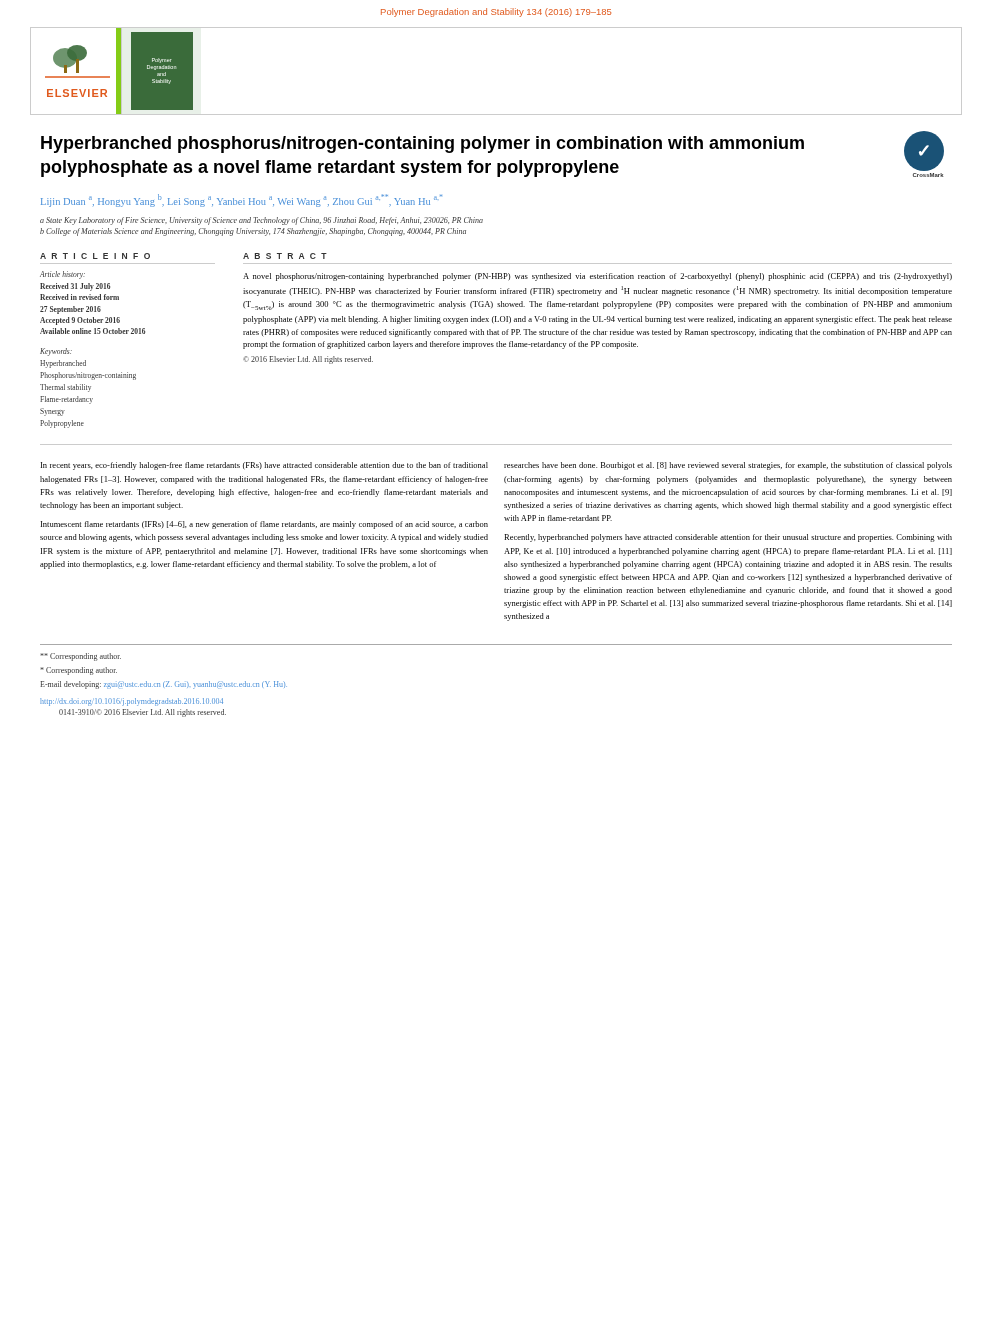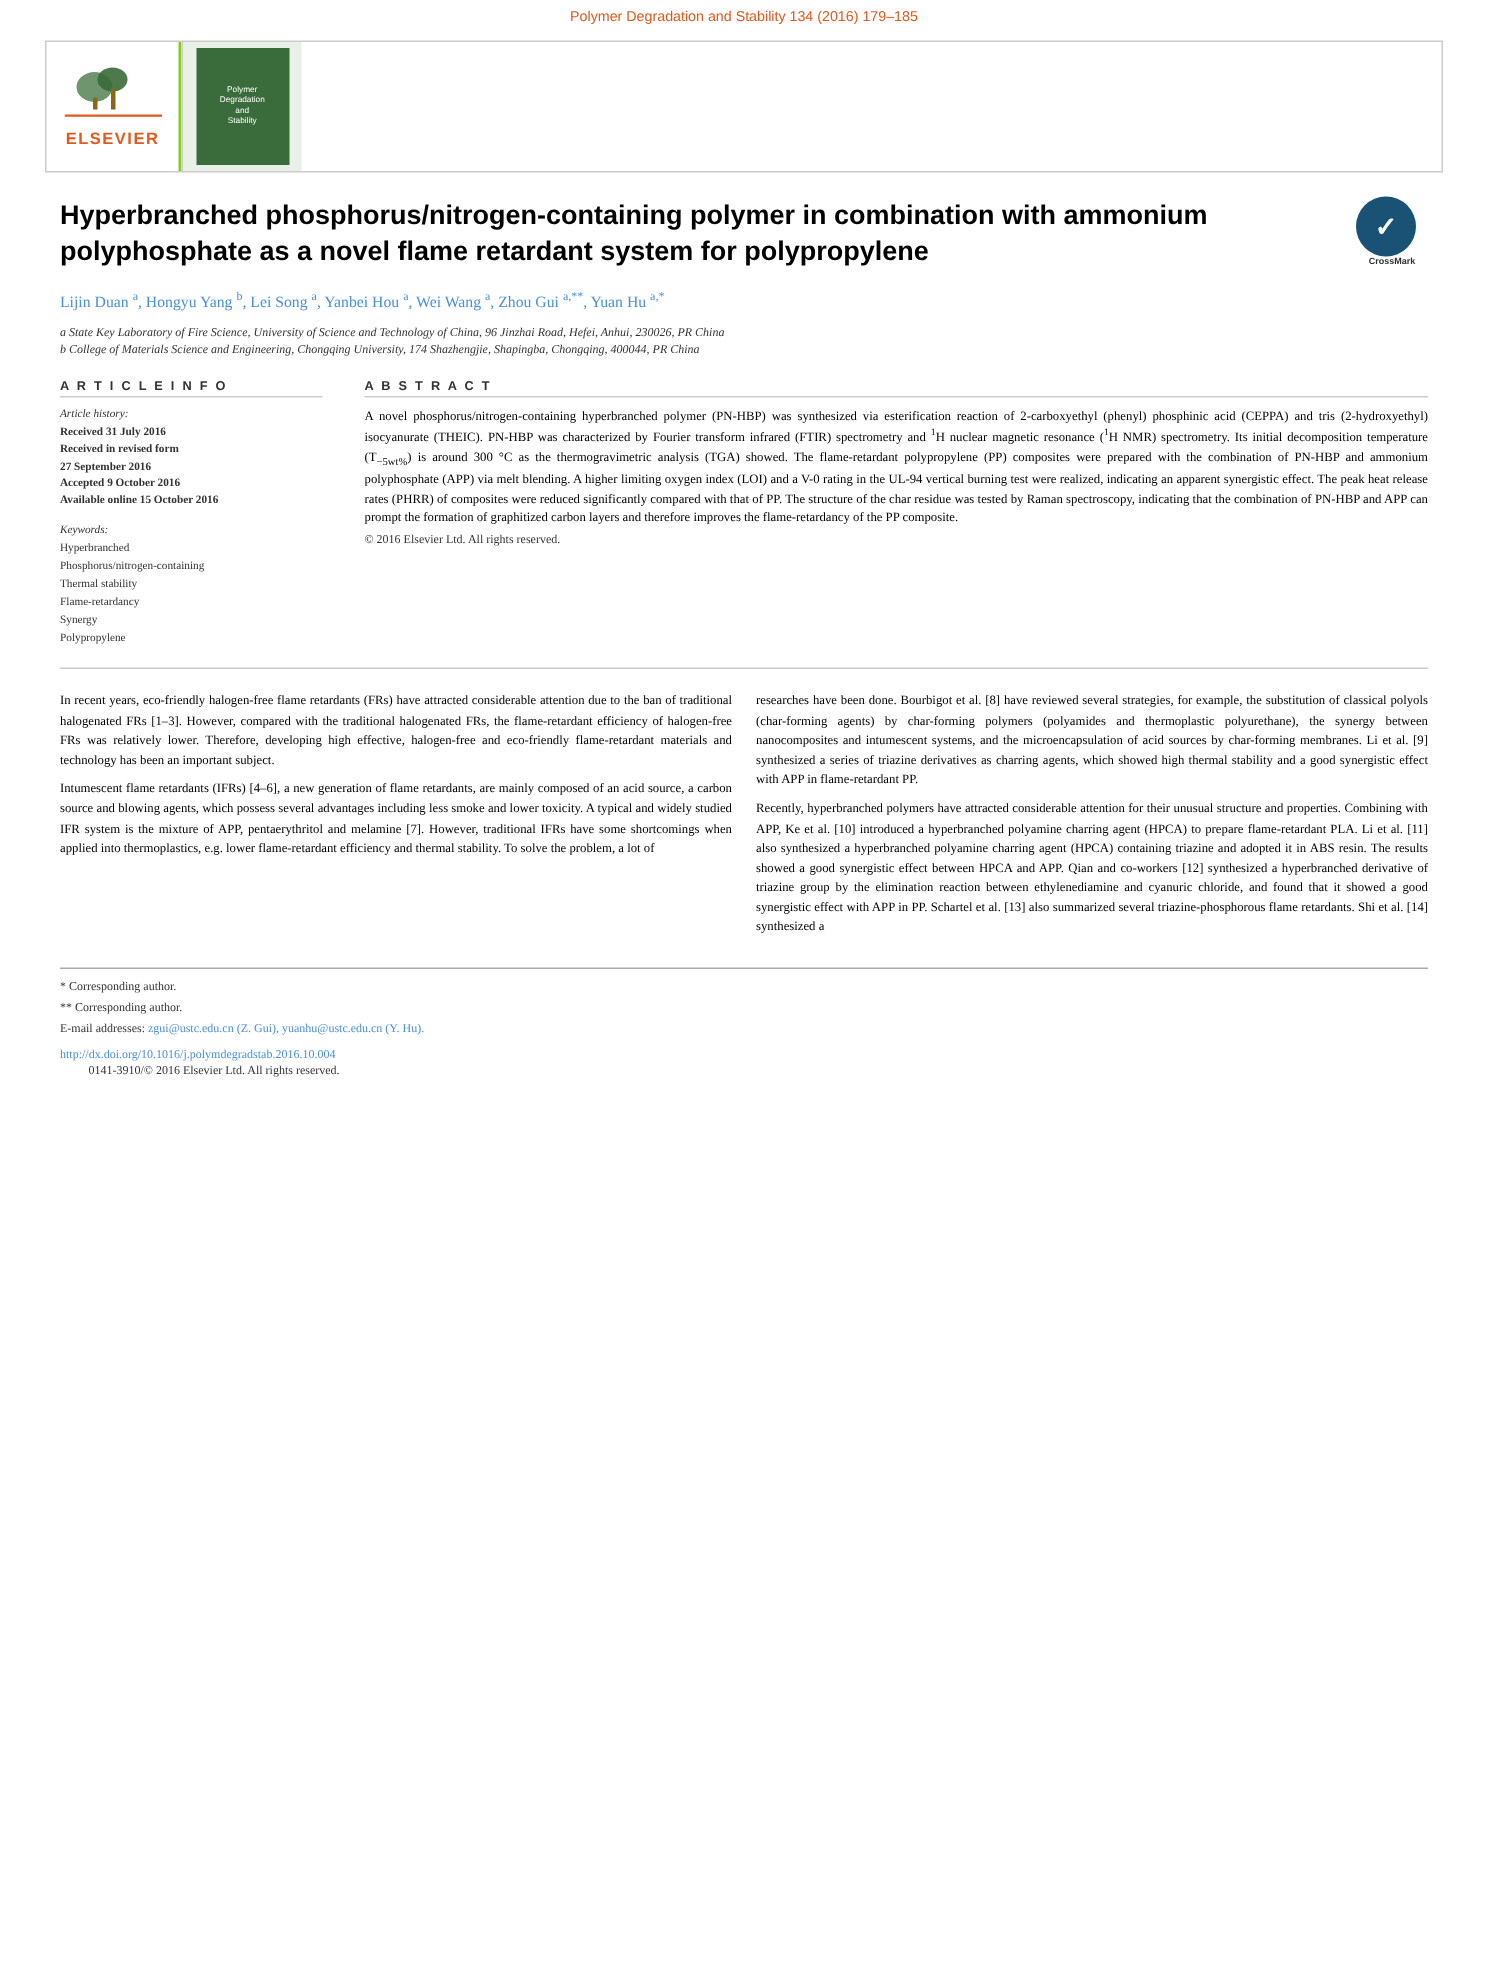--- a/index.html
+++ b/index.html
@@ -27,22 +27,22 @@
       border: 1px solid #ccc;
       margin: 6px 30px;
       position: relative;
     }
 
     .journal-header-left {
       width: 90px;
       padding: 6px;
       display: flex;
       align-items: center;
-      justify-content: center;
-      border-right: 2px solid #84cc16;
+      justify-content: flex-end;
+      border-right: 5px solid #84cc16;
     }
 
     .elsevier-logo {
       display: flex;
       flex-direction: column;
       align-items: center;
     }
 
     .elsevier-logo .logo-text {
       font-family: Arial, sans-serif;
@@ -435,24 +435,24 @@
         researches have been done. Bourbigot et al. [8] have reviewed several strategies, for example, the substitution of classical polyols (char-forming agents) by char-forming polymers (polyamides and thermoplastic polyurethane), the synergy between nanocomposites and intumescent systems, and the microencapsulation of acid sources by char-forming membranes. Li et al. [9] synthesized a series of triazine derivatives as charring agents, which showed high thermal stability and a good synergistic effect with APP in flame-retardant PP.
       </p>
 
       <p class="body-text">
         Recently, hyperbranched polymers have attracted considerable attention for their unusual structure and properties. Combining with APP, Ke et al. [10] introduced a hyperbranched polyamine charring agent (HPCA) to prepare flame-retardant PLA. Li et al. [11] also synthesized a hyperbranched polyamine charring agent (HPCA) containing triazine and adopted it in ABS resin. The results showed a good synergistic effect between HPCA and APP. Qian and co-workers [12] synthesized a hyperbranched derivative of triazine group by the elimination reaction between ethylenediamine and cyanuric chloride, and found that it showed a good synergistic effect with APP in PP. Schartel et al. [13] also summarized several triazine-phosphorous flame retardants. Shi et al. [14] synthesized a
       </p>
     </div>
   </div>
 
   <div class="footnote-section">
+    <div class="footnote-item">** Corresponding author.</div>
     <div class="footnote-item">* Corresponding author.</div>
-    <div class="footnote-item">** Corresponding author.</div>
     <div class="footnote-item">
-      <span>E-mail addresses:</span>
+      <span>E-mail developing:</span>
       <span style="color:#4a90d9;">zgui@ustc.edu.cn (Z. Gui), yuanhu@ustc.edu.cn (Y. Hu).</span>
     </div>
   </div>
 
   <div class="doi-line">http://dx.doi.org/10.1016/j.polymdegradstab.2016.10.004</div>
   <div class="issn-line">0141-3910/© 2016 Elsevier Ltd. All rights reserved.</div>
 
 </div>
 
 </body></html>

